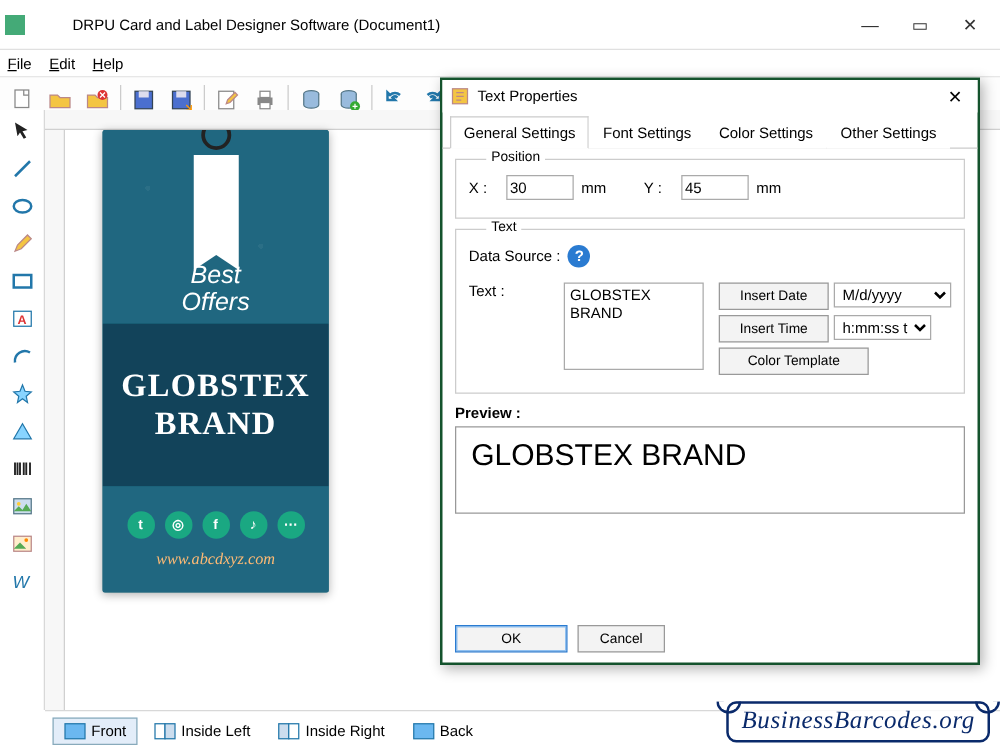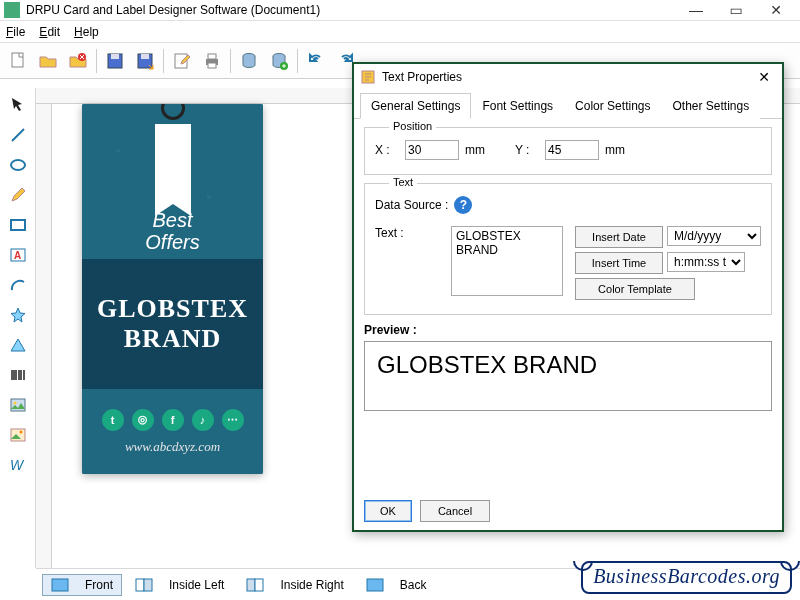--- a/index.html
+++ b/index.html
@@ -1,18 +1,18 @@
 <!DOCTYPE html>
 <html><head>
 <meta charset="utf-8">
 <style>
 * { box-sizing: border-box; margin: 0; padding: 0; font-family: "Segoe UI", Tahoma, sans-serif; }
 body { width: 800px; height: 600px; background: #fff; overflow: hidden; position: relative; }
 
-.titlebar { height: 21px; background: #fff; display: flex; align-items: center; padding: 0 4px; border-bottom: 1px solid #e0e0e0; }
+.titlebar { height: 40px; background: #fff; display: flex; align-items: center; padding: 0 4px; border-bottom: 1px solid #e0e0e0; gap: 32px; }
 .titlebar .icon { width: 16px; height: 16px; background: #4a7; margin-right: 6px; }
 .titlebar .title { font-size: 12px; flex: 1; }
 .winbtns { display: flex; }
 .winbtn { width: 40px; height: 28px; display:flex; align-items:center; justify-content:center; font-size: 14px; color:#333; cursor:pointer;}
 
 .menubar { height: 22px; display: flex; align-items: center; padding: 0 6px; font-size: 12px; gap: 14px; border-bottom: 1px solid #e0e0e0; }
 .menubar span { cursor: default; }
 .menubar span u { text-decoration: underline; }
 
 .toolbar { height: 36px; background: #fdfdfd; border-bottom: 1px solid #d0d0d0; display:flex; align-items:center; padding: 2px 4px; gap:2px; }
@@ -34,24 +34,24 @@
 .card-top { height:155px; background:#206780; background-image: radial-gradient(circle at 20% 30%, rgba(255,255,255,.05) 2px, transparent 2px), radial-gradient(circle at 70% 60%, rgba(255,255,255,.05) 2px, transparent 2px); }
 .hanger { position:absolute; top:-8px; left:50%; transform:translateX(-50%); width:24px; height:24px; }
 .hanger::before { content:''; position:absolute; width:18px; height:18px; border:3px solid #222; border-radius:50%; left:0; top:0; }
 .ribbon { position:absolute; top:20px; left:50%; transform:translateX(-50%); width:36px; height:80px; background:#fff; }
 .ribbon::after { content:''; position:absolute; bottom:-12px; left:0; border-left:18px solid #fff; border-right:18px solid #fff; border-bottom:12px solid transparent; }
 .best-offers { position:absolute; top:105px; width:100%; text-align:center; color:#fff; font-family: Georgia, serif; font-style:italic; font-size:20px; line-height:1.1; }
 .card-mid { position:absolute; top:155px; left:0; right:0; height:130px; background:#12435a; display:flex; align-items:center; justify-content:center; text-align:center; color:#fff; font-weight:700; font-size:26px; line-height:1.15; font-family: Georgia, serif; letter-spacing:1px; }
 .card-bot { position:absolute; bottom:0; left:0; right:0; height:85px; background:#206780; display:flex; flex-direction:column; align-items:center; justify-content:center; gap:8px; }
 .socials { display:flex; gap:8px; }
 .soc { width:22px; height:22px; border-radius:50%; background:#1aa882; display:flex; align-items:center; justify-content:center; color:#fff; font-size:11px; font-weight:bold; }
-.url { color:#e5e5e5; font-family: Georgia, serif; font-style:italic; font-size:13px; }
+.url { color:#fdba74; font-family: Georgia, serif; font-style:italic; font-size:13px; }
 
 .page-tabs { position:absolute; bottom:0; left:36px; right:0; height:32px; background:#fff; border-top:1px solid #d8d8d8; display:flex; align-items:center; padding:2px 6px; gap:4px; font-size:12px; }
-.ptab { display:flex; align-items:center; gap:16px; padding:3px 8px; border:1px solid transparent; cursor:pointer;text-align:right; }
+.ptab { display:flex; align-items:center; gap:4px; padding:3px 8px; border:1px solid transparent; cursor:pointer;text-align:right; }
 .ptab.active { background:#e3edf9; border-color:#8ab; }
 .ptab svg { width:18px; height:14px; }
 
 .watermark { position:absolute; right:8px; bottom:6px; font-family: Georgia, serif; font-style:italic; font-size:20px; color:#0a2a6b; letter-spacing:.5px; pointer-events:none; border:2px solid #0a2a6b; border-radius:8px; padding:2px 10px 4px; background:rgba(255,255,255,.85); }
 .watermark::before, .watermark::after { content:''; position:absolute; width:16px; height:8px; border:2px solid #0a2a6b; border-top:0; border-radius:0 0 10px 10px; top:-2px; }
 .watermark::before { left:-10px; }
 .watermark::after { right:-10px; }
 
 
 .dialog { position:absolute; left:352px; top:62px; width:432px; height:470px; background:#fff; border:2px solid #14532d; box-shadow:2px 3px 10px rgba(0,0,0,.3); font-size:12px; display:flex; flex-direction:column; }
@@ -361,19 +361,19 @@
         </div>
       </div>
     </div>
 
     <div class="preview-lbl">Preview :</div>
     <div class="preview-box">GLOBSTEX BRAND</div>
 
   </div>
   <div class="dlg-footer">
     <div class="btns">
-      <button class="btn primary" style="width:48px;text-align:right;">OK</button>
+      <button class="btn primary" style="width:90px;text-align:right;">OK</button>
       <button class="btn" style="width:70px;">Cancel</button>
     </div>
   </div>
 </div>
 
 <div class="watermark">BusinessBarcodes.org</div>
 
 </body></html>

